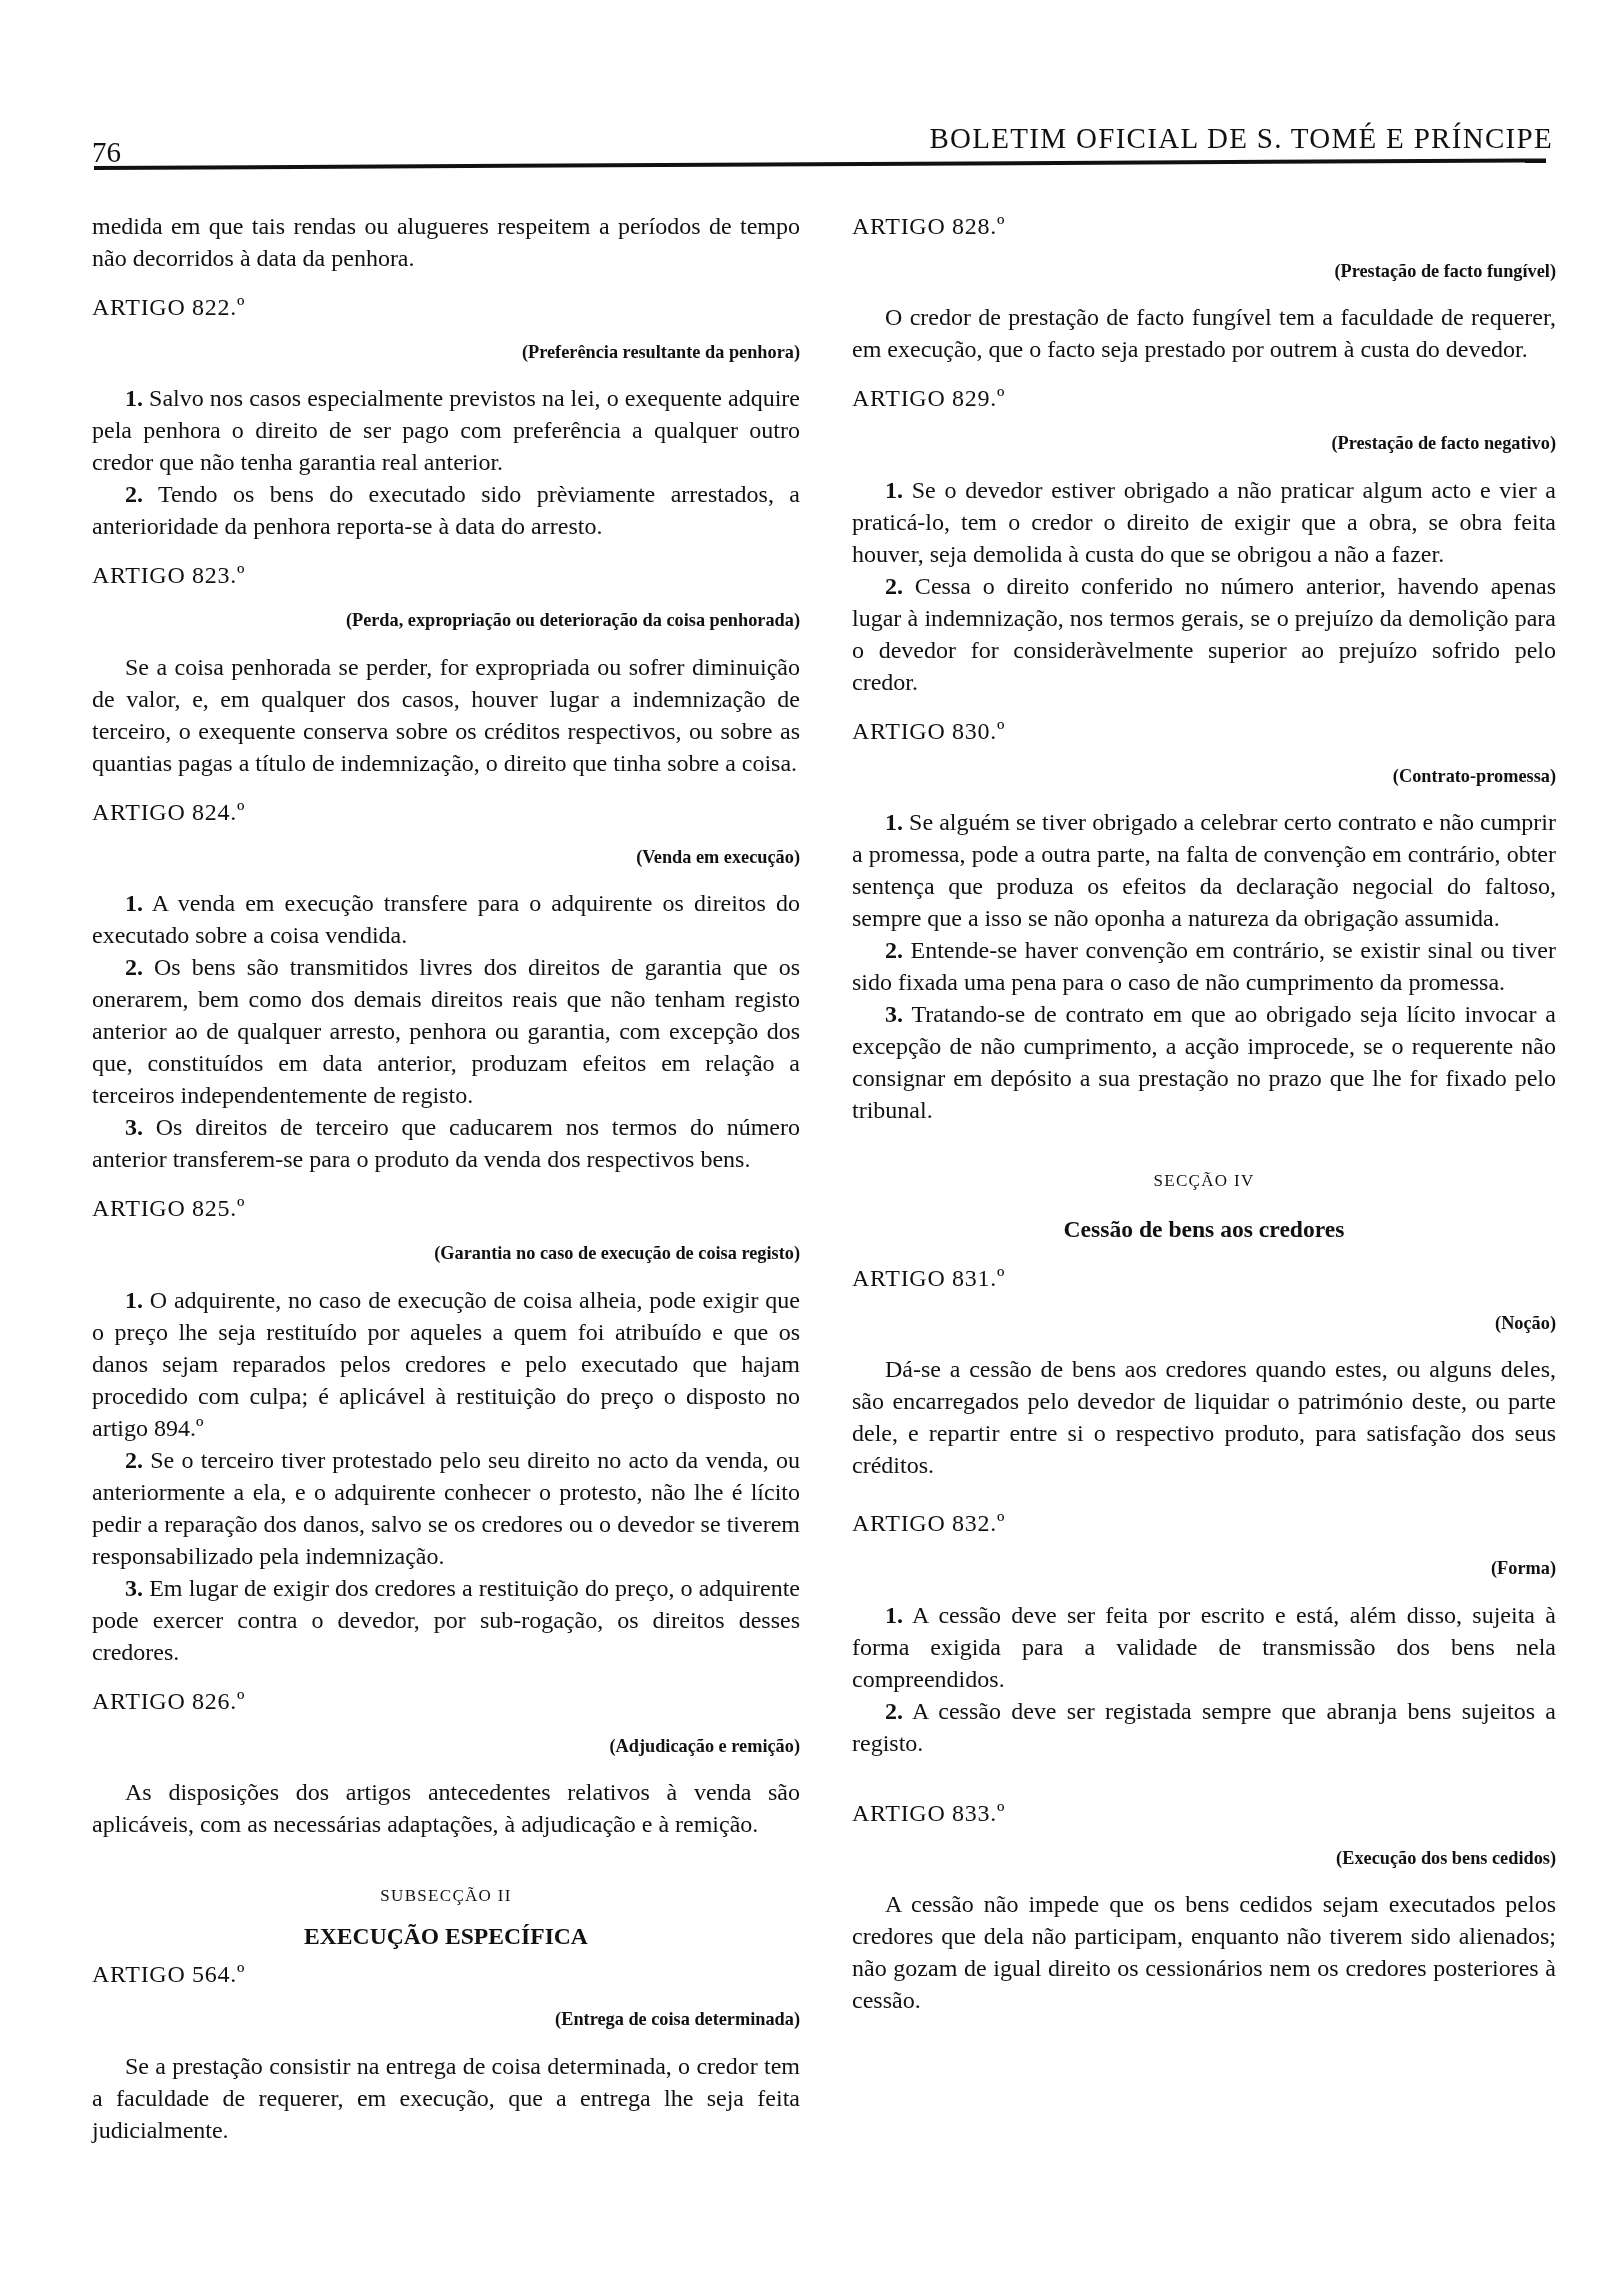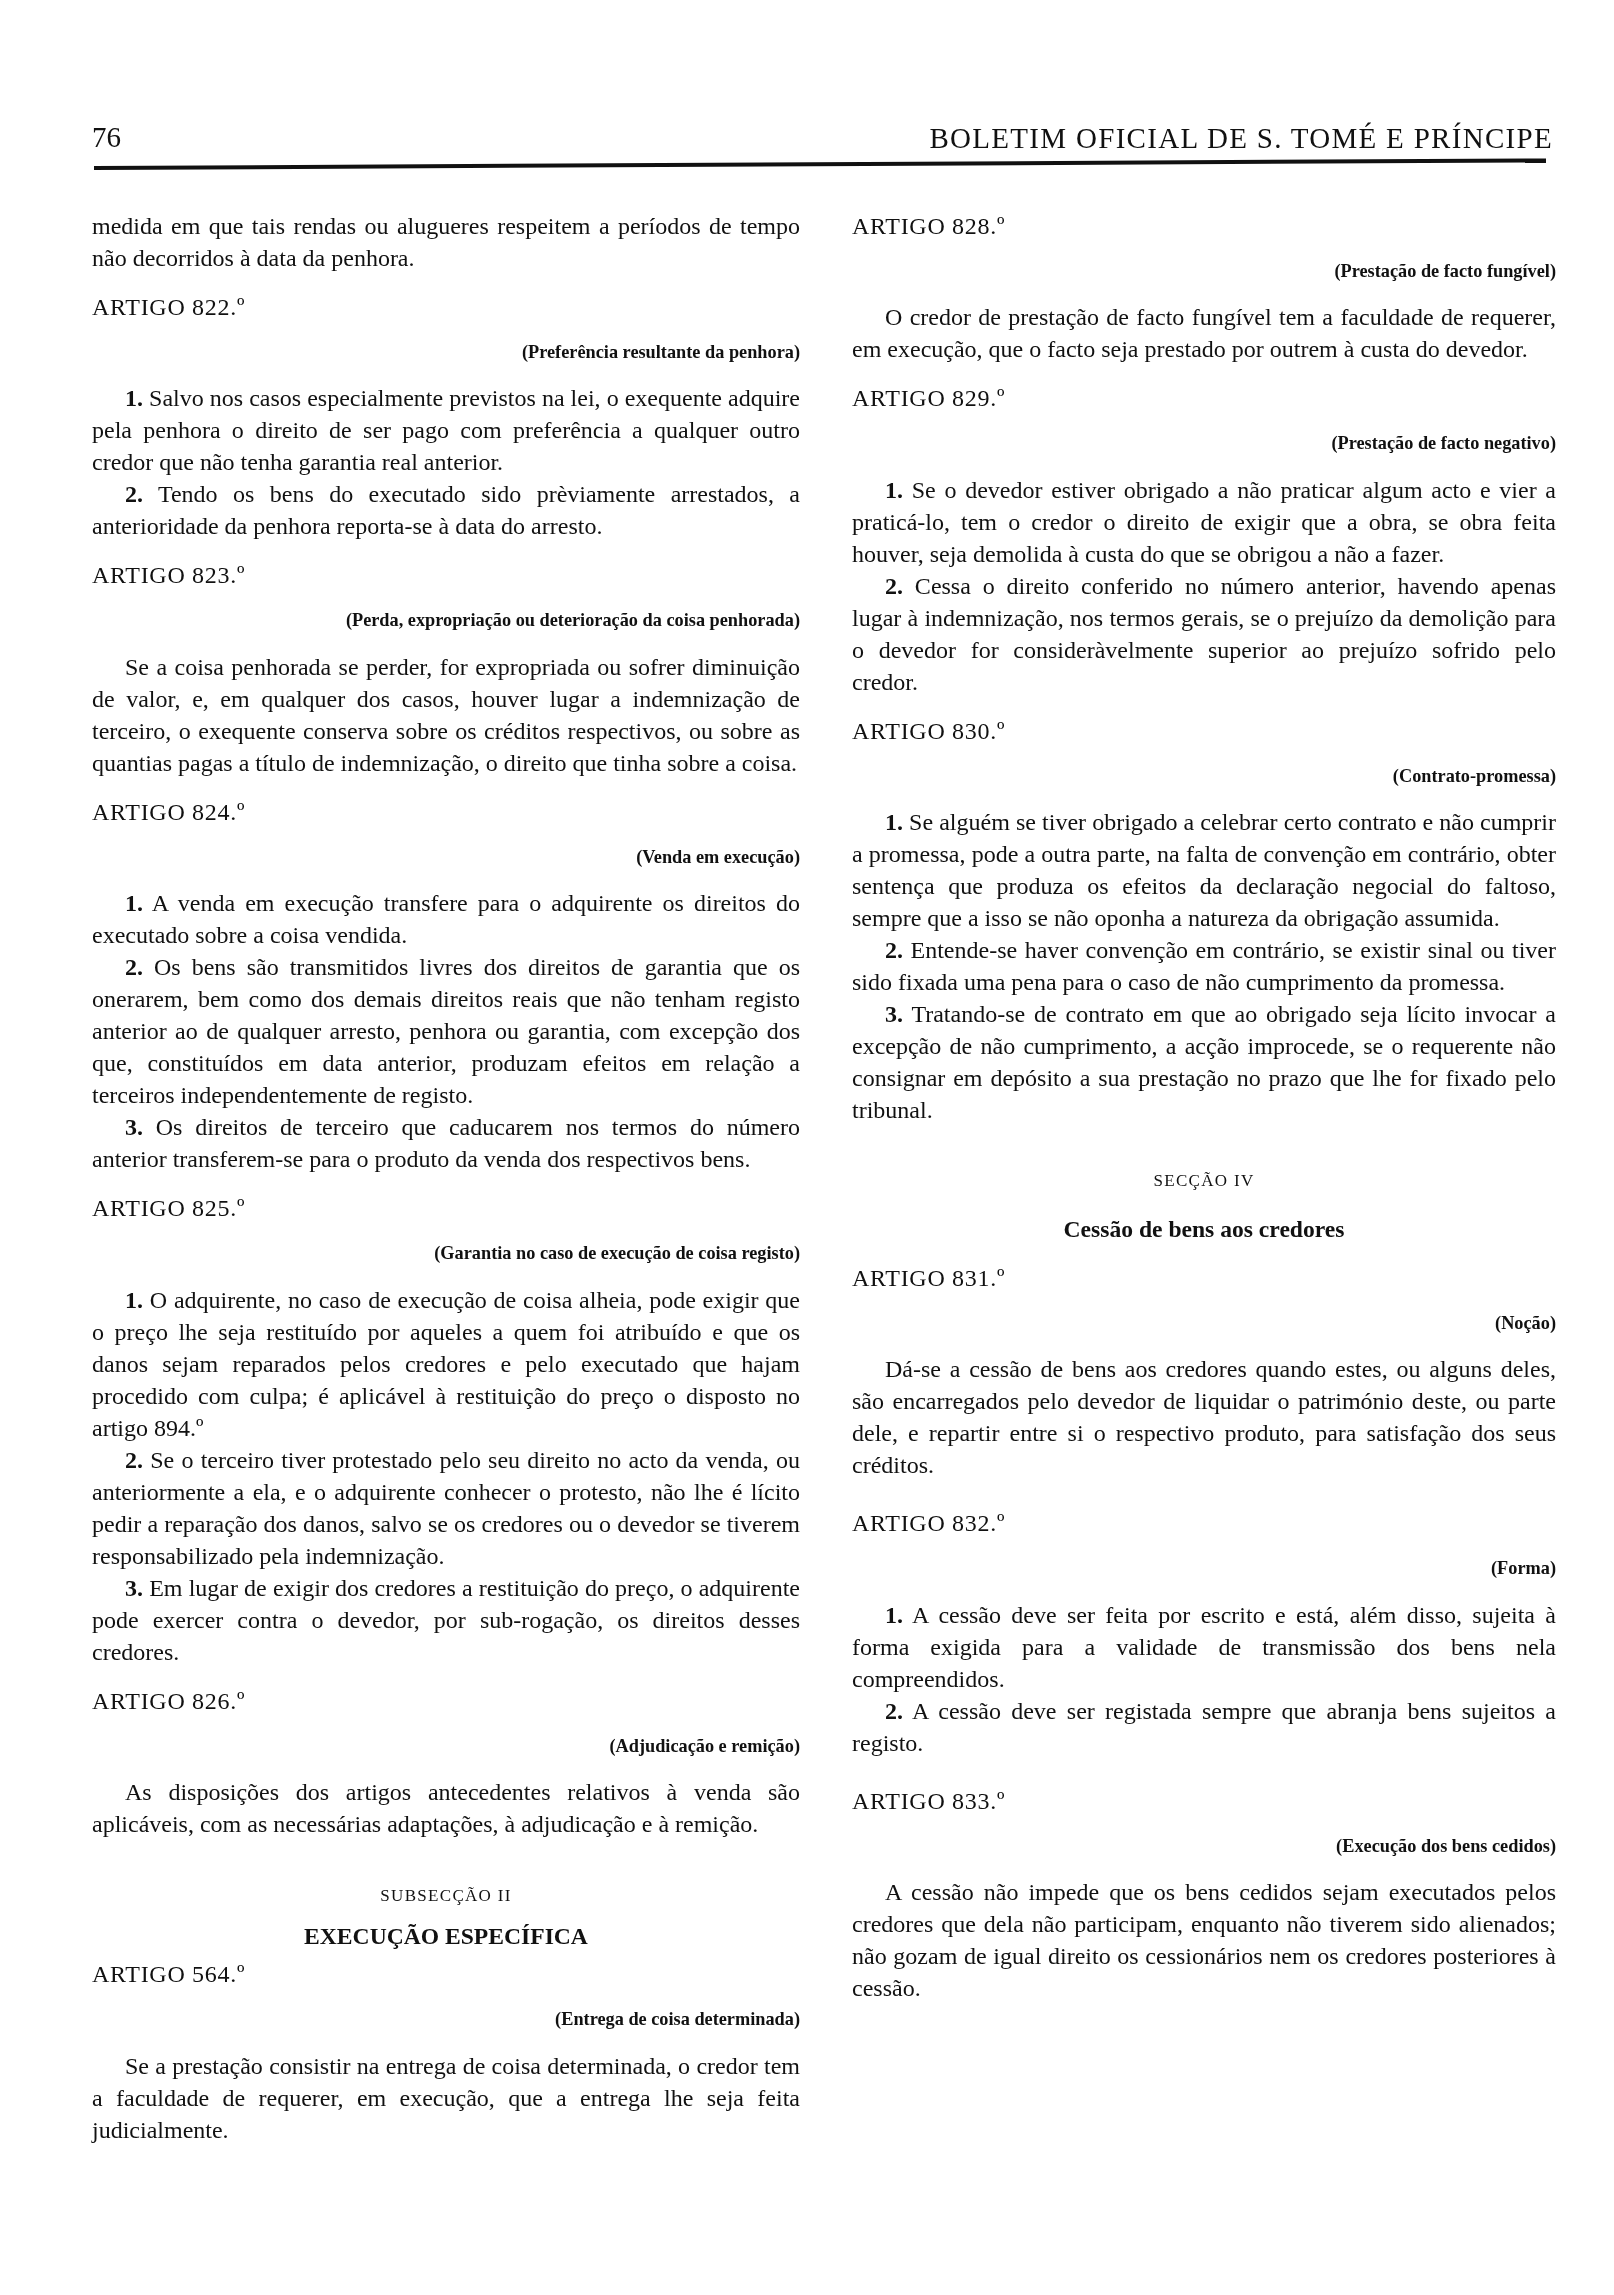--- a/index.html
+++ b/index.html
@@ -1,21 +1,21 @@
 <!DOCTYPE html>
 <html style="font-size:10.5px"><head>
 <meta charset="utf-8">
 <style>
   html, body { margin: 0; padding: 0; background: #ffffff; }
   body {
     width: 1614px; height: 2295px; position: relative; overflow: hidden;
     font-family: "Liberation Serif", "DejaVu Serif", serif; color: #111;
   }
   .header { position: absolute; left: 92px; top: 115px; width: 1461px; height: 52px; }
-  .page-num { position: absolute; left: 0; top: 6px; font-size: 29px; }
+  .page-num { position: absolute; left: 0; top: 21px; font-size: 29px; }
   .pub-title { position: absolute; right: 0; top: 6.6px; font-size: 29px; letter-spacing: 1.3px; }
   .header-rule { position: absolute; left: 94px; top: 166px; width: 1452px; height: 3.9px; background: #111; transform: rotate(-0.3deg); transform-origin: left; }
   .col { position: absolute; top: 210px; width: 708px; font-size: 24px; line-height: 32px; }
   .col.left { left: 92px; }
   .col.right { left: 852px; width: 704px; }
   p { margin: 0; text-align: justify; }
   p.indent { text-indent: 33px; }
   .art { font-size: 24px; letter-spacing: 0.7px; margin-top: 17px; margin-bottom: 13px; }
   .rub { text-align: right; font-size: 18.3px; font-weight: bold; margin-bottom: 14.4px; }
   .num { font-weight: bold; }
@@ -88,17 +88,17 @@
 
   <div class="art">ARTIGO 831.º</div>
   <div class="rub">(Noção)</div>
   <p class="indent">Dá-se a cessão de bens aos credores quando estes, ou alguns deles, são encarregados pelo devedor de liquidar o património deste, ou parte dele, e repartir entre si o respectivo produto, para satisfação dos seus créditos.</p>
 
   <div class="art" style="margin-top:26px">ARTIGO 832.º</div>
   <div class="rub">(Forma)</div>
   <p class="indent"><span class="num">1.</span><span> A cessão deve ser feita por escrito e está, além disso, sujeita à forma exigida para a validade de transmissão dos bens nela compreendidos.</span></p>
   <p class="indent"><span class="num">2.</span><span> A cessão deve ser registada sempre que abranja bens sujeitos a registo.</span></p>
 
-  <div class="art" style="margin-top:26px">ARTIGO 833.º</div>
+  <div class="art" style="margin-top:38px">ARTIGO 833.º</div>
   <div class="rub">(Execução dos bens cedidos)</div>
   <p class="indent">A cessão não impede que os bens cedidos sejam executados pelos credores que dela não participam, enquanto não tiverem sido alienados; não gozam de igual direito os cessionários nem os credores posteriores à cessão.</p>
 </div>
 
 
 </body></html>

